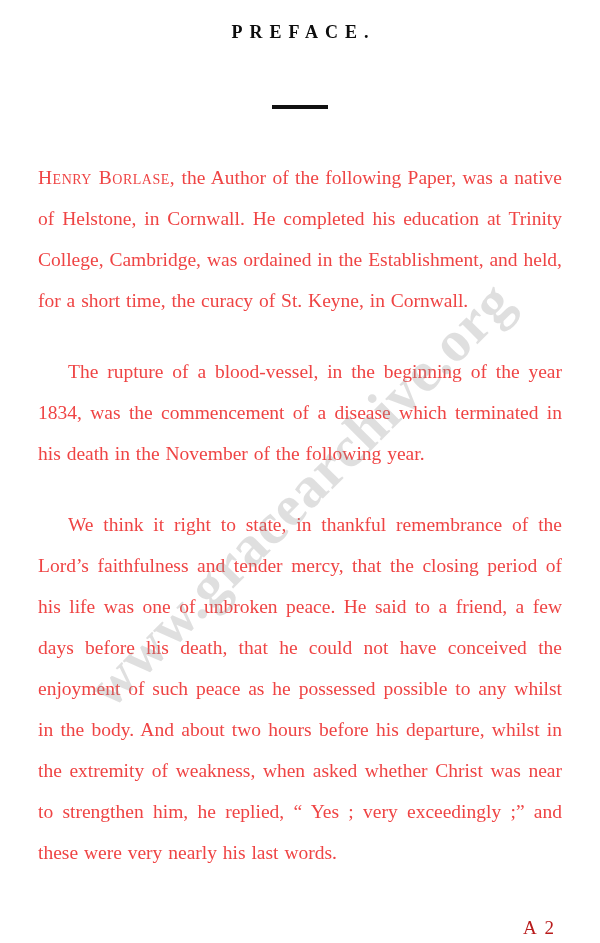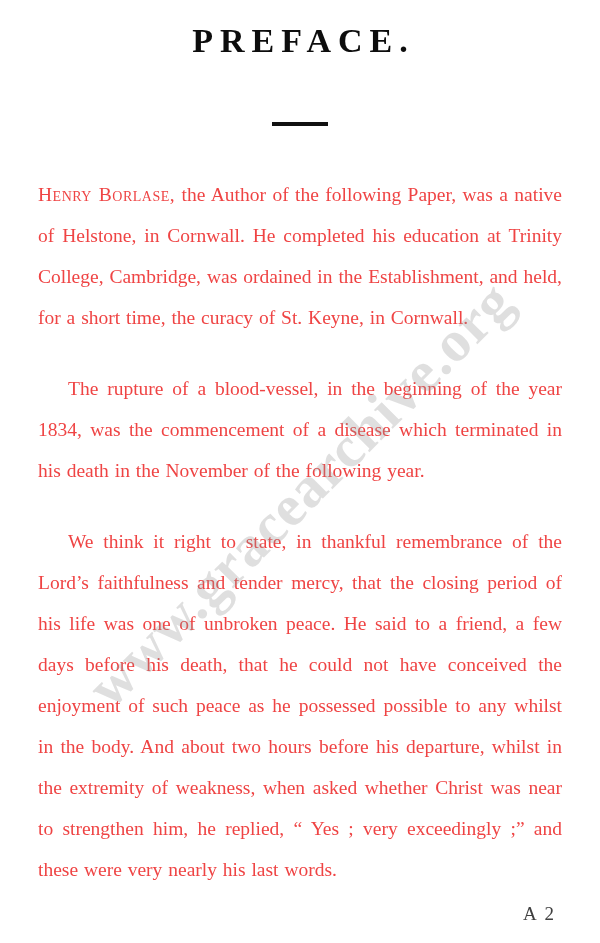--- a/index.html
+++ b/index.html
@@ -44,21 +44,21 @@
     font-family: "Liberation Serif", serif;
     font-size: 58px;
     font-weight: bold;
     letter-spacing: 1px;
     color: rgba(150, 150, 150, 0.30);
   }
 
   
   .title {
     text-align: center;
-    font-size: 34px;
+    font-size: 18px;
     letter-spacing: 7px;
     font-weight: bold;
     margin: 22px 0 0 0;
     padding-left: 7px;
     font-family: "Liberation Serif", serif;
     color: #0d0d0d;
   }
 
   .rule-wrap {
     text-align: center;
@@ -99,24 +99,24 @@
 
   .smallcaps {
     font-variant: small-caps;
     letter-spacing: 0.5px;
   }
 
   
   .sig {
     position: absolute;
     right: 44px;
-    bottom: 40px;
+    bottom: 26px;
     font-size: 19px;
     letter-spacing: 2px;
-    color: #404040;
+    color: #b91c1c;
     font-family: "Liberation Serif", serif;
   }
 </style>
 </head>
 <body>
 
 <div class="page">
 
   <div class="watermark">
     <span>www.gracearchive.org</span>

